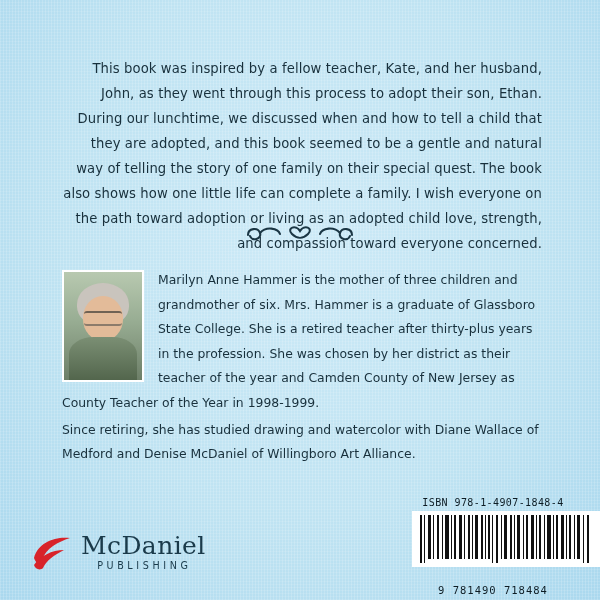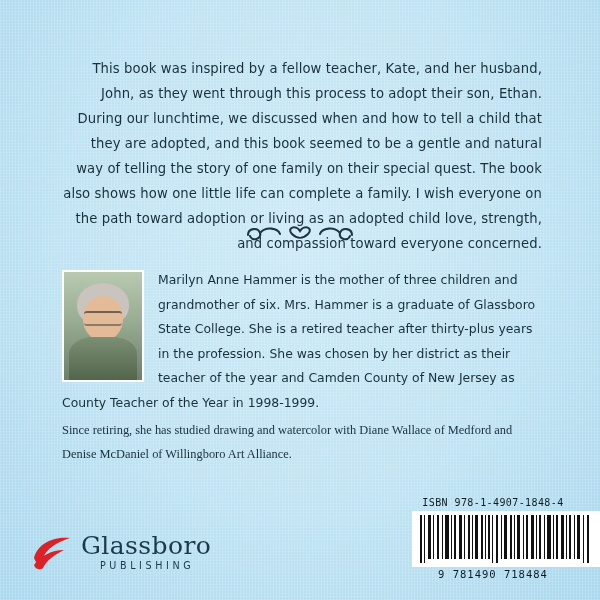--- a/index.html
+++ b/index.html
@@ -108,21 +108,20 @@
     line-height: 24.6px;
     color: #18303c;
     text-align: left;
   }
   .bio-tail {
     clear: both;
     padding-top: 2px;
     font-size: 12.4px;
     line-height: 24.6px;
     color: #18303c;
-    font-family: Liberation Serif, serif;
   }
   .isbn-block {
     position: absolute;
     right: 26px;
     top: 497px;
     width: 162px;
     text-align: center;
   }
   .isbn-text {
     font-family: "DejaVu Sans Mono", monospace;
@@ -147,21 +146,21 @@
     background: #ffffff;
     position: relative;
   }
   .barcode svg { display: block; }
   .barcode-number {
     font-family: "DejaVu Sans Mono", monospace;
     font-size: 10.5px;
     letter-spacing: 1px;
     color: #0d1c24;
     text-align: center;
-    margin-top: 1px;
+    margin-top: 17px;
   }
   .publisher {
     position: absolute;
     left: 30px;
     bottom: 28px;
     display: flex;
     align-items: center;
   }
   .pub-mark {
     width: 44px;
@@ -269,18 +268,18 @@
   </div>
 
   <div class="publisher">
     <div class="pub-mark">
       <svg width="44" height="40" viewBox="0 0 44 40">
         <path d="M4 26 C8 10, 26 4, 40 6 C28 10, 16 16, 12 28 C10 34, 6 32, 4 26 Z" fill="#d8232a"></path>
         <path d="M4 33 C10 24, 22 18, 34 18 C24 23, 16 29, 13 36 C10 39, 5 37, 4 33 Z" fill="#d8232a"></path>
       </svg>
     </div>
     <div>
-      <div class="pub-name">Glassboro</div>
+      <div class="pub-name">McDaniel</div>
       <div class="pub-sub">PUBLISHING</div>
     </div>
   </div>
 
 </div>
 
 </body></html>

